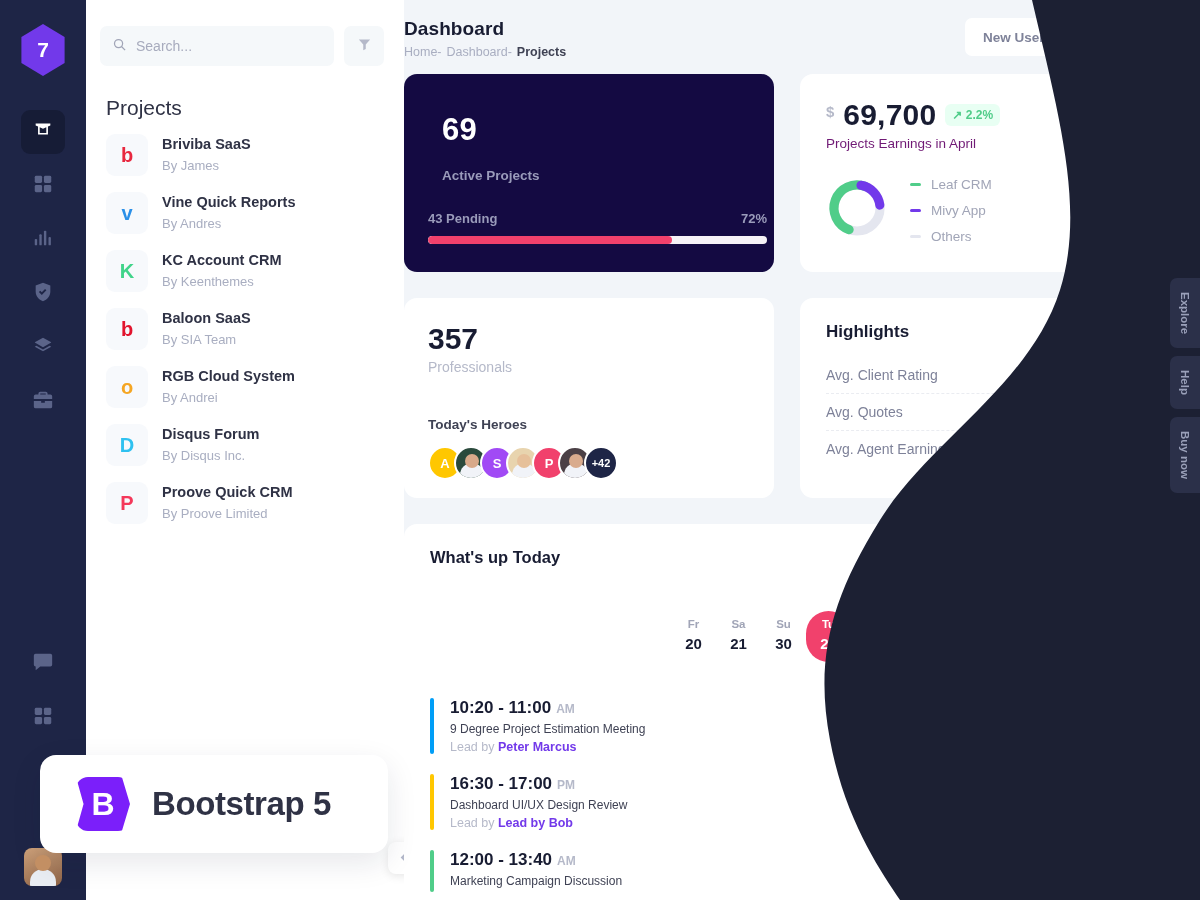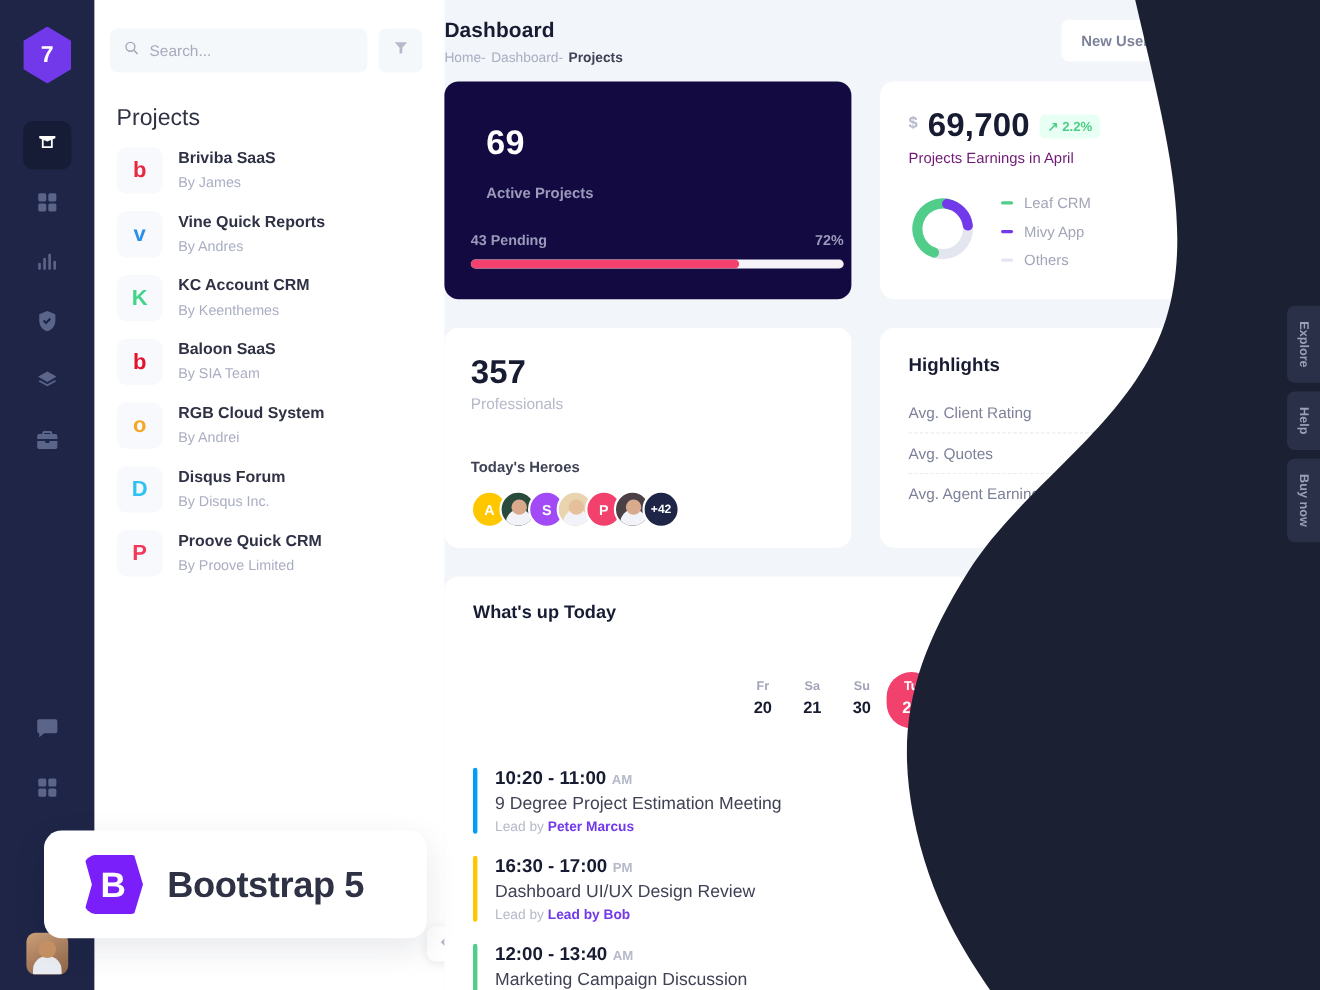--- a/index.html
+++ b/index.html
@@ -182,21 +182,21 @@
   .day.on { background: #f1416c; }
   .day.on .dw, .day.on .dn { color: #fff; }
   .day.mute .dw, .day.mute .dn { color: #cfd3de; }
 
   .events { margin-top: 26px; }
   .ev { display: flex; align-items: center; gap: 0; padding: 10px 0; }
   .ev-bar { width: 4px; border-radius: 3px; align-self: stretch; margin-right: 16px; }
   .ev-body { flex: 1; }
   .ev-time { font-size: 17px; font-weight: 700; color: #181c32; }
   .ev-ampm { font-size: 12px; font-weight: 600; color: #b5b9c9; margin-left: 5px; }
-  .ev-name { font-size: 16px; color: #3f4254; margin-top: 4px; }
+  .ev-name { font-size: 12px; color: #3f4254; margin-top: 4px; }
   .ev-lead { font-size: 12.5px; color: #b5b9c9; margin-top: 4px; }
   .ev-lead b { color: #7239ea; font-weight: 600; }
   .view-btn {
     background: #f5f8fa; color: #8d93a8; border-radius: 7px; height: 34px;
     padding: 0 20px; display: flex; align-items: center; font-size: 13px;
     font-weight: 600; cursor: pointer;
   }
 
   
   .curve { position: absolute; inset: 0; pointer-events: none; }

